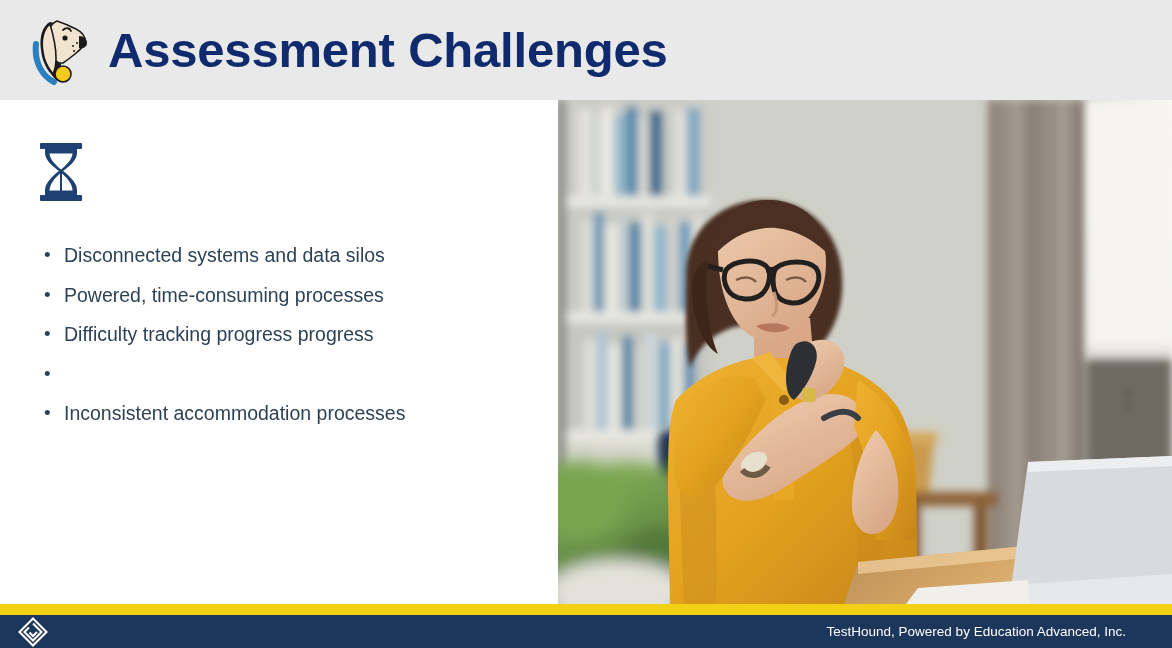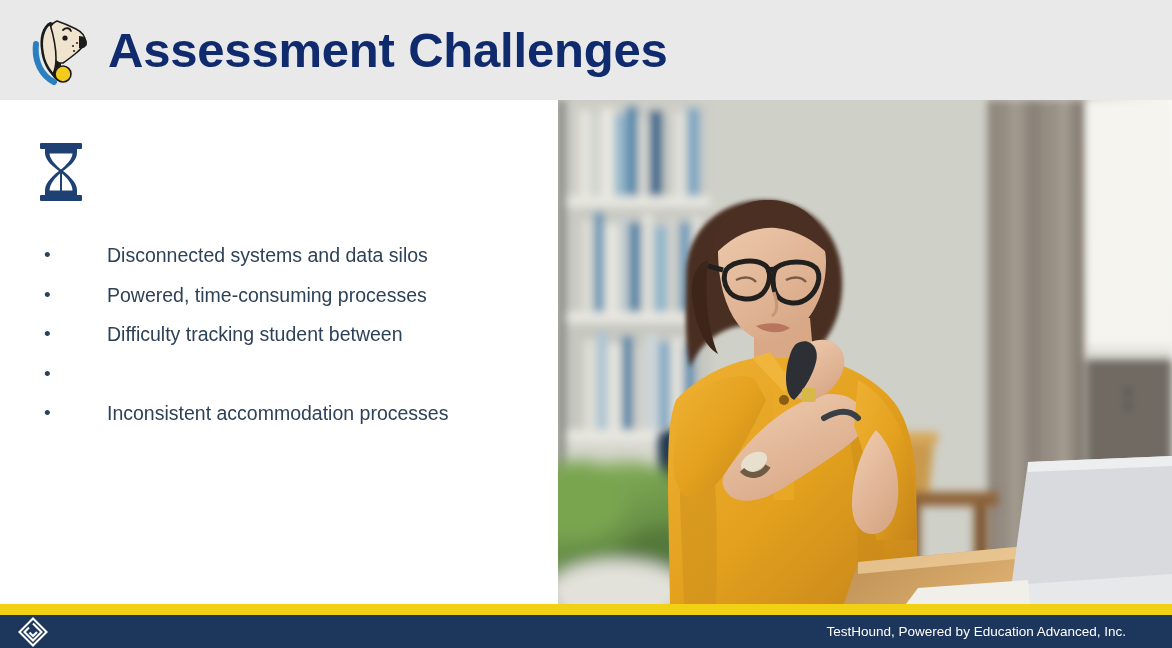--- a/index.html
+++ b/index.html
@@ -89,21 +89,20 @@
     color: #2e4257;
     font-size: 19px;
     line-height: 26px;
     text-align: left;
     padding-left: 6px;
     box-sizing: border-box;
   }
   .bullet-text {
     flex: 1 1 auto;
     white-space: nowrap;
-    margin-left: 43px;
   }
 
   
   .photo {
     position: absolute;
     left: 558px;
     top: 100px;
     width: 614px;
     height: 504px;
     overflow: hidden;
@@ -203,21 +202,21 @@
       <li class="bullet-item">
         <span class="bullet-dot">•</span>
         <span class="bullet-text">Disconnected systems and data silos</span>
       </li>
       <li class="bullet-item">
         <span class="bullet-dot">•</span>
         <span class="bullet-text">Powered, time-consuming processes</span>
       </li>
       <li class="bullet-item">
         <span class="bullet-dot">•</span>
-        <span class="bullet-text">Difficulty tracking student between</span>
+        <span class="bullet-text">Difficulty tracking progress progress</span>
       </li>
       <li class="bullet-item">
         <span class="bullet-dot">•</span>
       </li>
       <li class="bullet-item">
         <span class="bullet-dot">•</span>
         <span class="bullet-text">Inconsistent accommodation processes</span>
       </li>
     </ul>
   </div>

